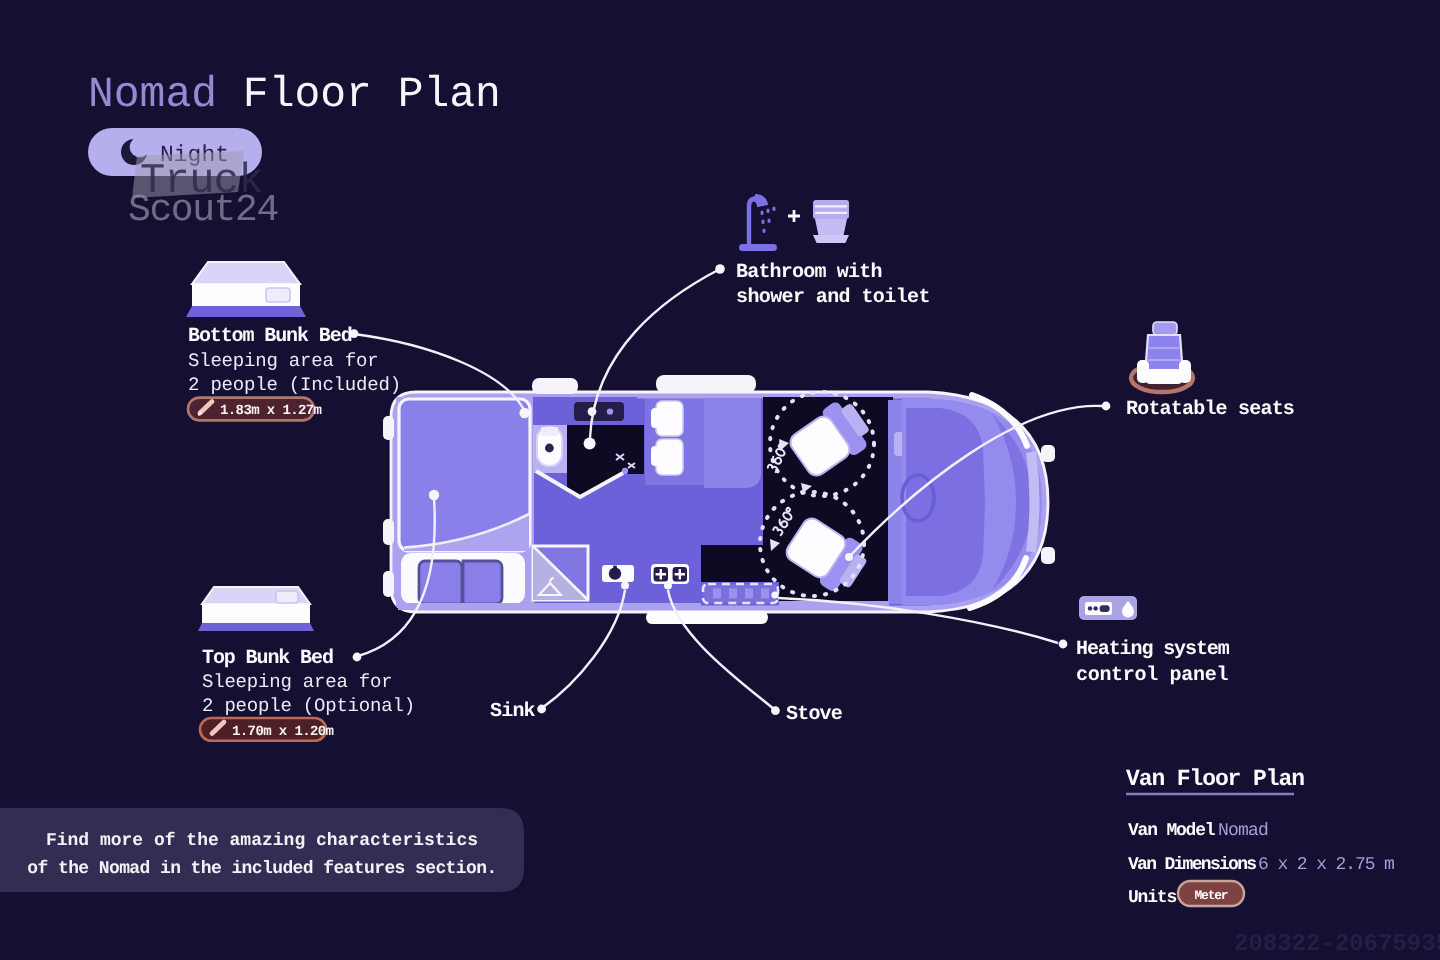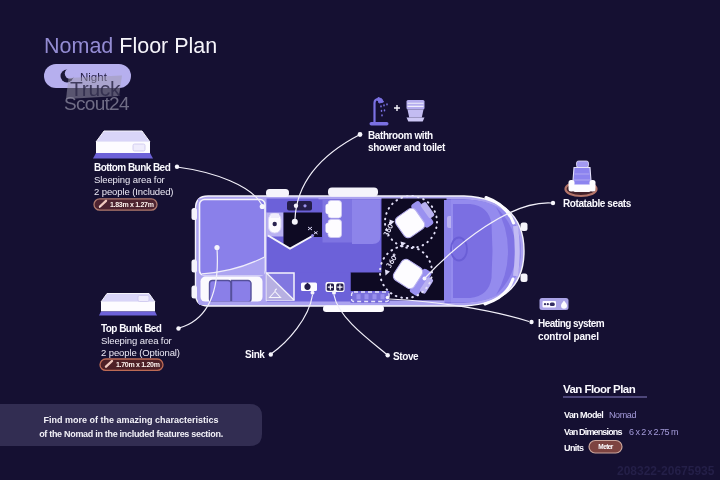--- a/index.html
+++ b/index.html
@@ -1,17 +1,17 @@
 <!DOCTYPE html>
 <html><head>
 <meta charset="utf-8">
 <style>
   html,body{margin:0;padding:0;background:#151032;}
   #stage{position:relative;width:720px;height:480px;overflow:hidden;background:#151032;
-         font-family:Liberation Sans, sans-serif;}
+         font-family:Liberation Mono, monospace;}
   svg{position:absolute;left:0;top:0;}
 </style>
 </head>
 <body>
 <div id="stage">
 <svg width="720" height="480" viewBox="0 0 720 480">
 
   <rect x="0" y="0" width="720" height="480" fill="#151032"></rect>
 
   <text x="44" y="53" font-size="21.5" font-weight="500" fill="#938bd2">Nomad <tspan fill="#f6f5fb">Floor Plan</tspan></text>

